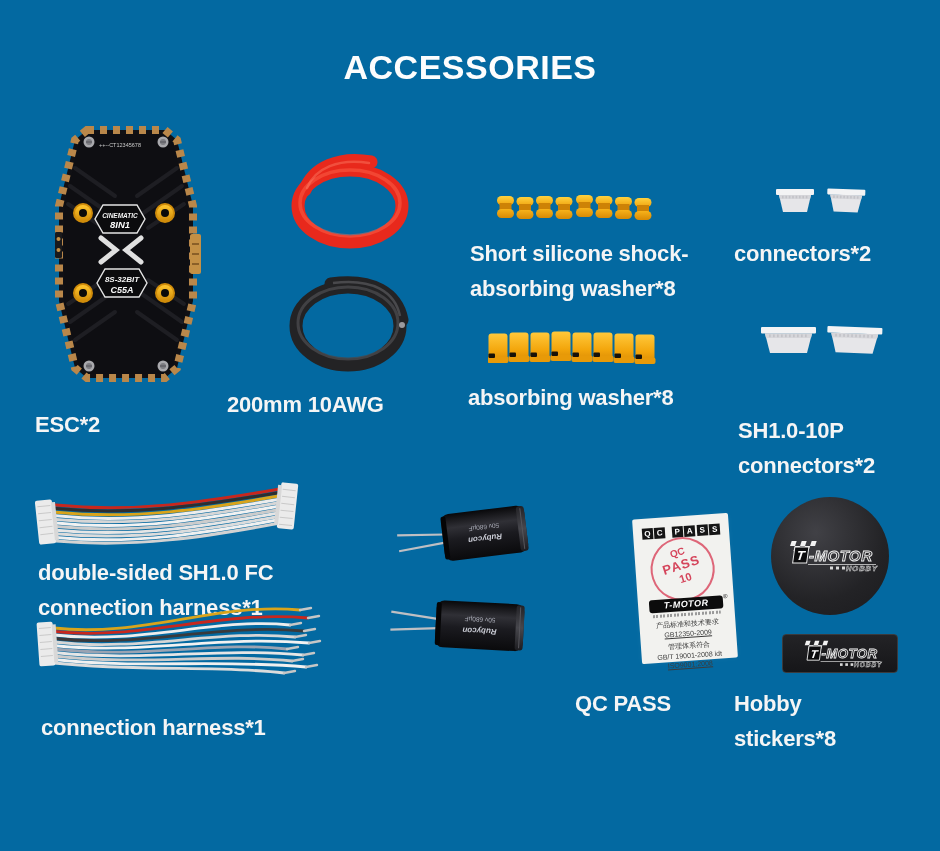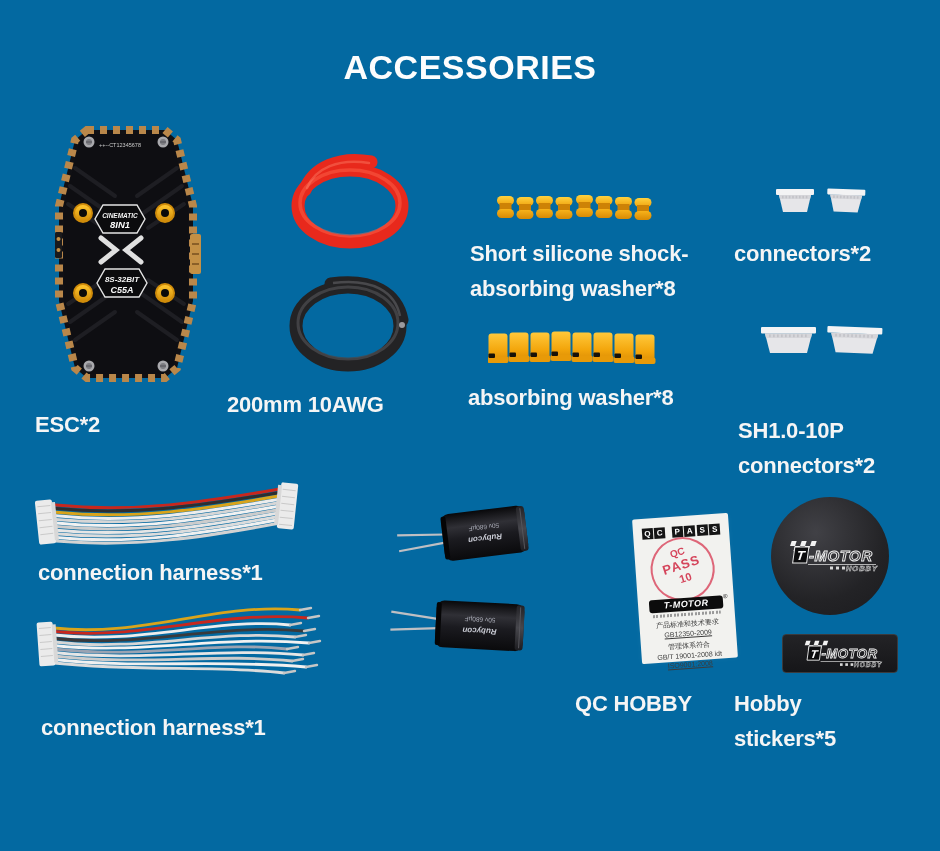--- a/index.html
+++ b/index.html
@@ -315,20 +315,21 @@
           <line x1="251" y1="17" x2="264" y2="17"></line>
         <line x1="251" y1="24" x2="264" y2="24"></line>
           <line x1="251" y1="31" x2="264" y2="31"></line>
         <line x1="251" y1="38" x2="264" y2="38"></line>
           <line x1="251" y1="45" x2="264" y2="45"></line>
       </g>
       <rect x="246" y="6" width="4" height="40" fill="#d8d8d8"></rect>
     </g>
   </svg>
   <div class="label" style="left:38px;top:555px;width:260px;">
+    <div>double-sided SH1.0 FC</div>
     <div>connection harness*1</div>
   </div>
 
   <svg class="abs" style="left:32px;top:596px;" width="290" height="95" viewBox="0 0 290 95">
     <g fill="none" stroke-width="2.8" stroke-linecap="round">
       <path d="M22,32 C110,42 185,6 268,14" stroke="#d9a41b"></path>
       <path d="M22,35.5 C110,45 185,14 276,22" stroke="#c8271d"></path>
       <path d="M22,39 C110,49 185,21 258,29" stroke="#ededed"></path>
       <path d="M22,42.5 C110,52 185,27 272,35" stroke="#3a3a3c"></path>
       <path d="M22,46 C110,56 185,33 263,41" stroke="#d6d6d6"></path>
@@ -429,21 +430,21 @@
     <div class="qc-cn">
       <div>产品标准和技术要求</div>
       <div class="u">GB12350-2009</div>
       <div class="sp"></div>
       <div>管理体系符合</div>
       <div>GB/T 19001-2008 idt</div>
       <div class="u">ISO9001:2008</div>
     </div>
   </div>
   <div class="label" style="left:575px;top:686px;width:180px;">
-    <div>QC HOBBY</div>
+    <div>QC PASS</div>
   </div>
 
   <div class="sticker-circle">
     <svg width="104" height="34" viewBox="0 0 104 34">
       <g transform="translate(2,1) skewX(-18)" fill="#f2f2f2">
         <rect x="12" y="1" width="5" height="5"></rect>
           <rect x="22" y="1" width="5" height="5"></rect>
           <rect x="32" y="1" width="5" height="5"></rect>
         <rect x="17" y="6" width="5" height="5"></rect>
           <rect x="27" y="6" width="5" height="5"></rect>
@@ -480,16 +481,16 @@
       <g fill="#d8d8d8">
         <rect x="52" y="27.5" width="3" height="3"></rect>
           <rect x="58" y="27.5" width="3" height="3"></rect>
           <rect x="64" y="27.5" width="3" height="3"></rect>
       </g>
       <text x="84" y="32" font-size="7.5" font-weight="bold" font-style="italic" fill="none" stroke="#dcdcdc" stroke-width="0.5" letter-spacing="1" text-anchor="middle" font-family="Liberation Sans,sans-serif">HOBBY</text>
     </svg>
   </div>
   <div class="label" style="left:734px;top:686px;width:180px;">
     <div>Hobby</div>
-    <div>stickers*5</div>
+    <div>stickers*8</div>
   </div>
 
 </div>
 
 </body></html>

